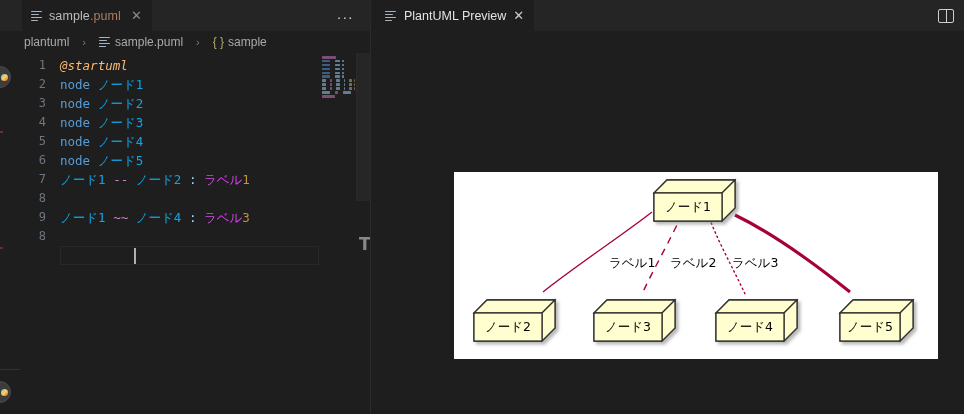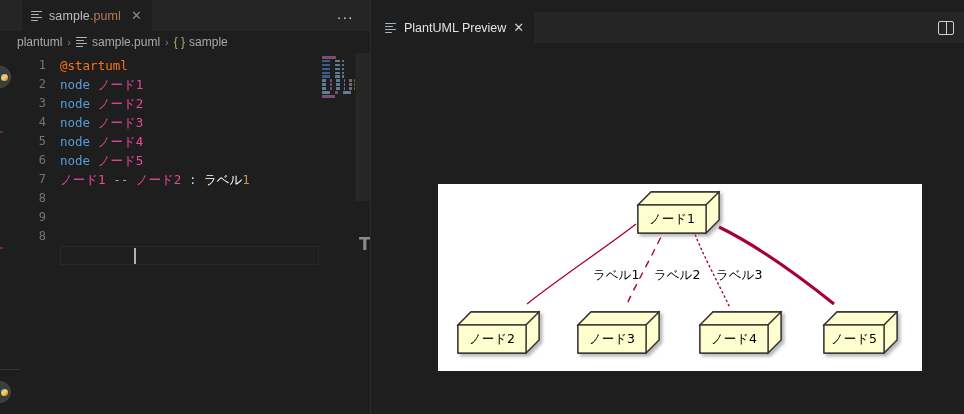--- a/index.html
+++ b/index.html
@@ -93,22 +93,22 @@
     line-height: 1;
     padding: 4px 4px 8px 4px;
   }
 
   
   .breadcrumb {
     height: 22px;
     flex: 0 0 22px;
     display: flex;
     align-items: center;
-    padding-left: 17px;
-    gap: 4px;
+    padding-left: 24px;
+    gap: 12px;
     font-size: 12px;
     color: #a9a9a9;
     background: #1e1e1e;
     white-space: nowrap;
   }
   .bc-item { display: flex; align-items: center; gap: 4px; }
   .bc-sep { color: #7d7d7d; font-size: 11px; padding: 0 1px; }
   .brace-icon { color: #b5a96a; font-size: 12px; }
 
   
@@ -132,25 +132,25 @@
     padding-right: 14px;
     color: #6e7681;
     font-size: 12px;
     flex: 0 0 60px;
   }
   .lnum.cur { color: #c6c6c6; }
   .ltext { color: #d4d4d4; }
 
   
   .s-keyword { color: #569cd6; }
-  .s-preproc { color: #f97316; }
-  .s-ident   { color: #ec4899; }
+  .s-preproc { color: #fdba74; font-style: italic; }
+  .s-ident   { color: #0ea5e9; }
   .s-op      { color: #c586c0; }
   .s-colon   { color: #9cdcfe; }
-  .s-label   { color: #ffffff; }
+  .s-label   { color: #d946ef; }
   .s-num     { color: #c8933c; }
 
   .cur-line-box {
     position: absolute;
     left: 60px; right: 51px;
     height: 19px;
     border: 1px solid #282828;
     background: transparent;
     pointer-events: none;
   }
@@ -247,21 +247,20 @@
     display: flex;
     flex-direction: column;
   }
   .preview-tabstrip {
     height: 31px;
     flex: 0 0 31px;
     background: #252526;
     display: flex;
     align-items: stretch;
     position: relative;
-    margin-top: 12px;
   }
   .preview-tab {
     display: flex; align-items: center; gap: 7px;
     padding: 0 10px 0 14px;
     background: #1e1e1e;
     height: 31px;
     border-right: 1px solid #252526;
   }
   .preview-tab .tab-title { color: #e3e3e3; font-size: 12.5px; }
   .preview-tab .tab-close { color: #cfcfcf; font-size: 13px; }
@@ -287,21 +286,21 @@
   }
 
   .preview-body {
     position: relative;
     flex: 1 1 auto;
     background: #1e1e1e;
     overflow: hidden;
   }
   .diagram-card {
     position: absolute;
-    left: 67px;
+    left: 83px;
     top: 141px;
     width: 484px;
     height: 187px;
     background: #ffffff;
   }
   .diagram-svg { display: block; }
 
   .no-select { user-select: none; }
 </style>
 </head>
@@ -354,21 +353,21 @@
     <div class="code-area">
       <div class="code-lines" id="code-lines">
           <div class="cline"><span class="lnum">1</span><span class="ltext"><span class="s-preproc">@startuml</span></span></div>
           <div class="cline"><span class="lnum">2</span><span class="ltext"><span class="s-keyword">node</span><span class="s-plain"> </span><span class="s-ident">ノード</span><span class="s-ident">1</span></span></div>
           <div class="cline"><span class="lnum">3</span><span class="ltext"><span class="s-keyword">node</span><span class="s-plain"> </span><span class="s-ident">ノード</span><span class="s-ident">2</span></span></div>
           <div class="cline"><span class="lnum">4</span><span class="ltext"><span class="s-keyword">node</span><span class="s-plain"> </span><span class="s-ident">ノード</span><span class="s-ident">3</span></span></div>
           <div class="cline"><span class="lnum">5</span><span class="ltext"><span class="s-keyword">node</span><span class="s-plain"> </span><span class="s-ident">ノード</span><span class="s-ident">4</span></span></div>
           <div class="cline"><span class="lnum">6</span><span class="ltext"><span class="s-keyword">node</span><span class="s-plain"> </span><span class="s-ident">ノード</span><span class="s-ident">5</span></span></div>
           <div class="cline"><span class="lnum">7</span><span class="ltext"><span class="s-ident">ノード1</span><span class="s-plain"> </span><span class="s-op">--</span><span class="s-plain"> </span><span class="s-ident">ノード2</span><span class="s-plain"> </span><span class="s-colon">:</span><span class="s-plain"> </span><span class="s-label">ラベル</span><span class="s-num">1</span></span></div>
           <div class="cline"><span class="lnum">8</span></div>
-          <div class="cline"><span class="lnum">9</span></div>
+          <div class="cline"><span class="lnum">9</span><span class="ltext"><span class="s-ident">ノード1</span><span class="s-plain"> </span><span class="s-op">~~</span><span class="s-plain"> </span><span class="s-ident">ノード4</span><span class="s-plain"> </span><span class="s-colon">:</span><span class="s-plain"> </span><span class="s-label">ラベル</span><span class="s-num">3</span></span></div>
           <div class="cline"><span class="lnum">8</span></div>
         </div>
       <div class="cur-line-box" id="cur-line-box" style="top: 193px;"></div>
       <div class="cursor-caret" id="cursor-caret" style="top: 195px; left: 134px;"></div>
 
       <div class="minimap">
         <div class="mm-canvas" id="mm-canvas">
             <div class="mm-line">
               <span class="mm-blk" style="background: rgb(122, 79, 114); width: 14px;"></span>
             </div>

